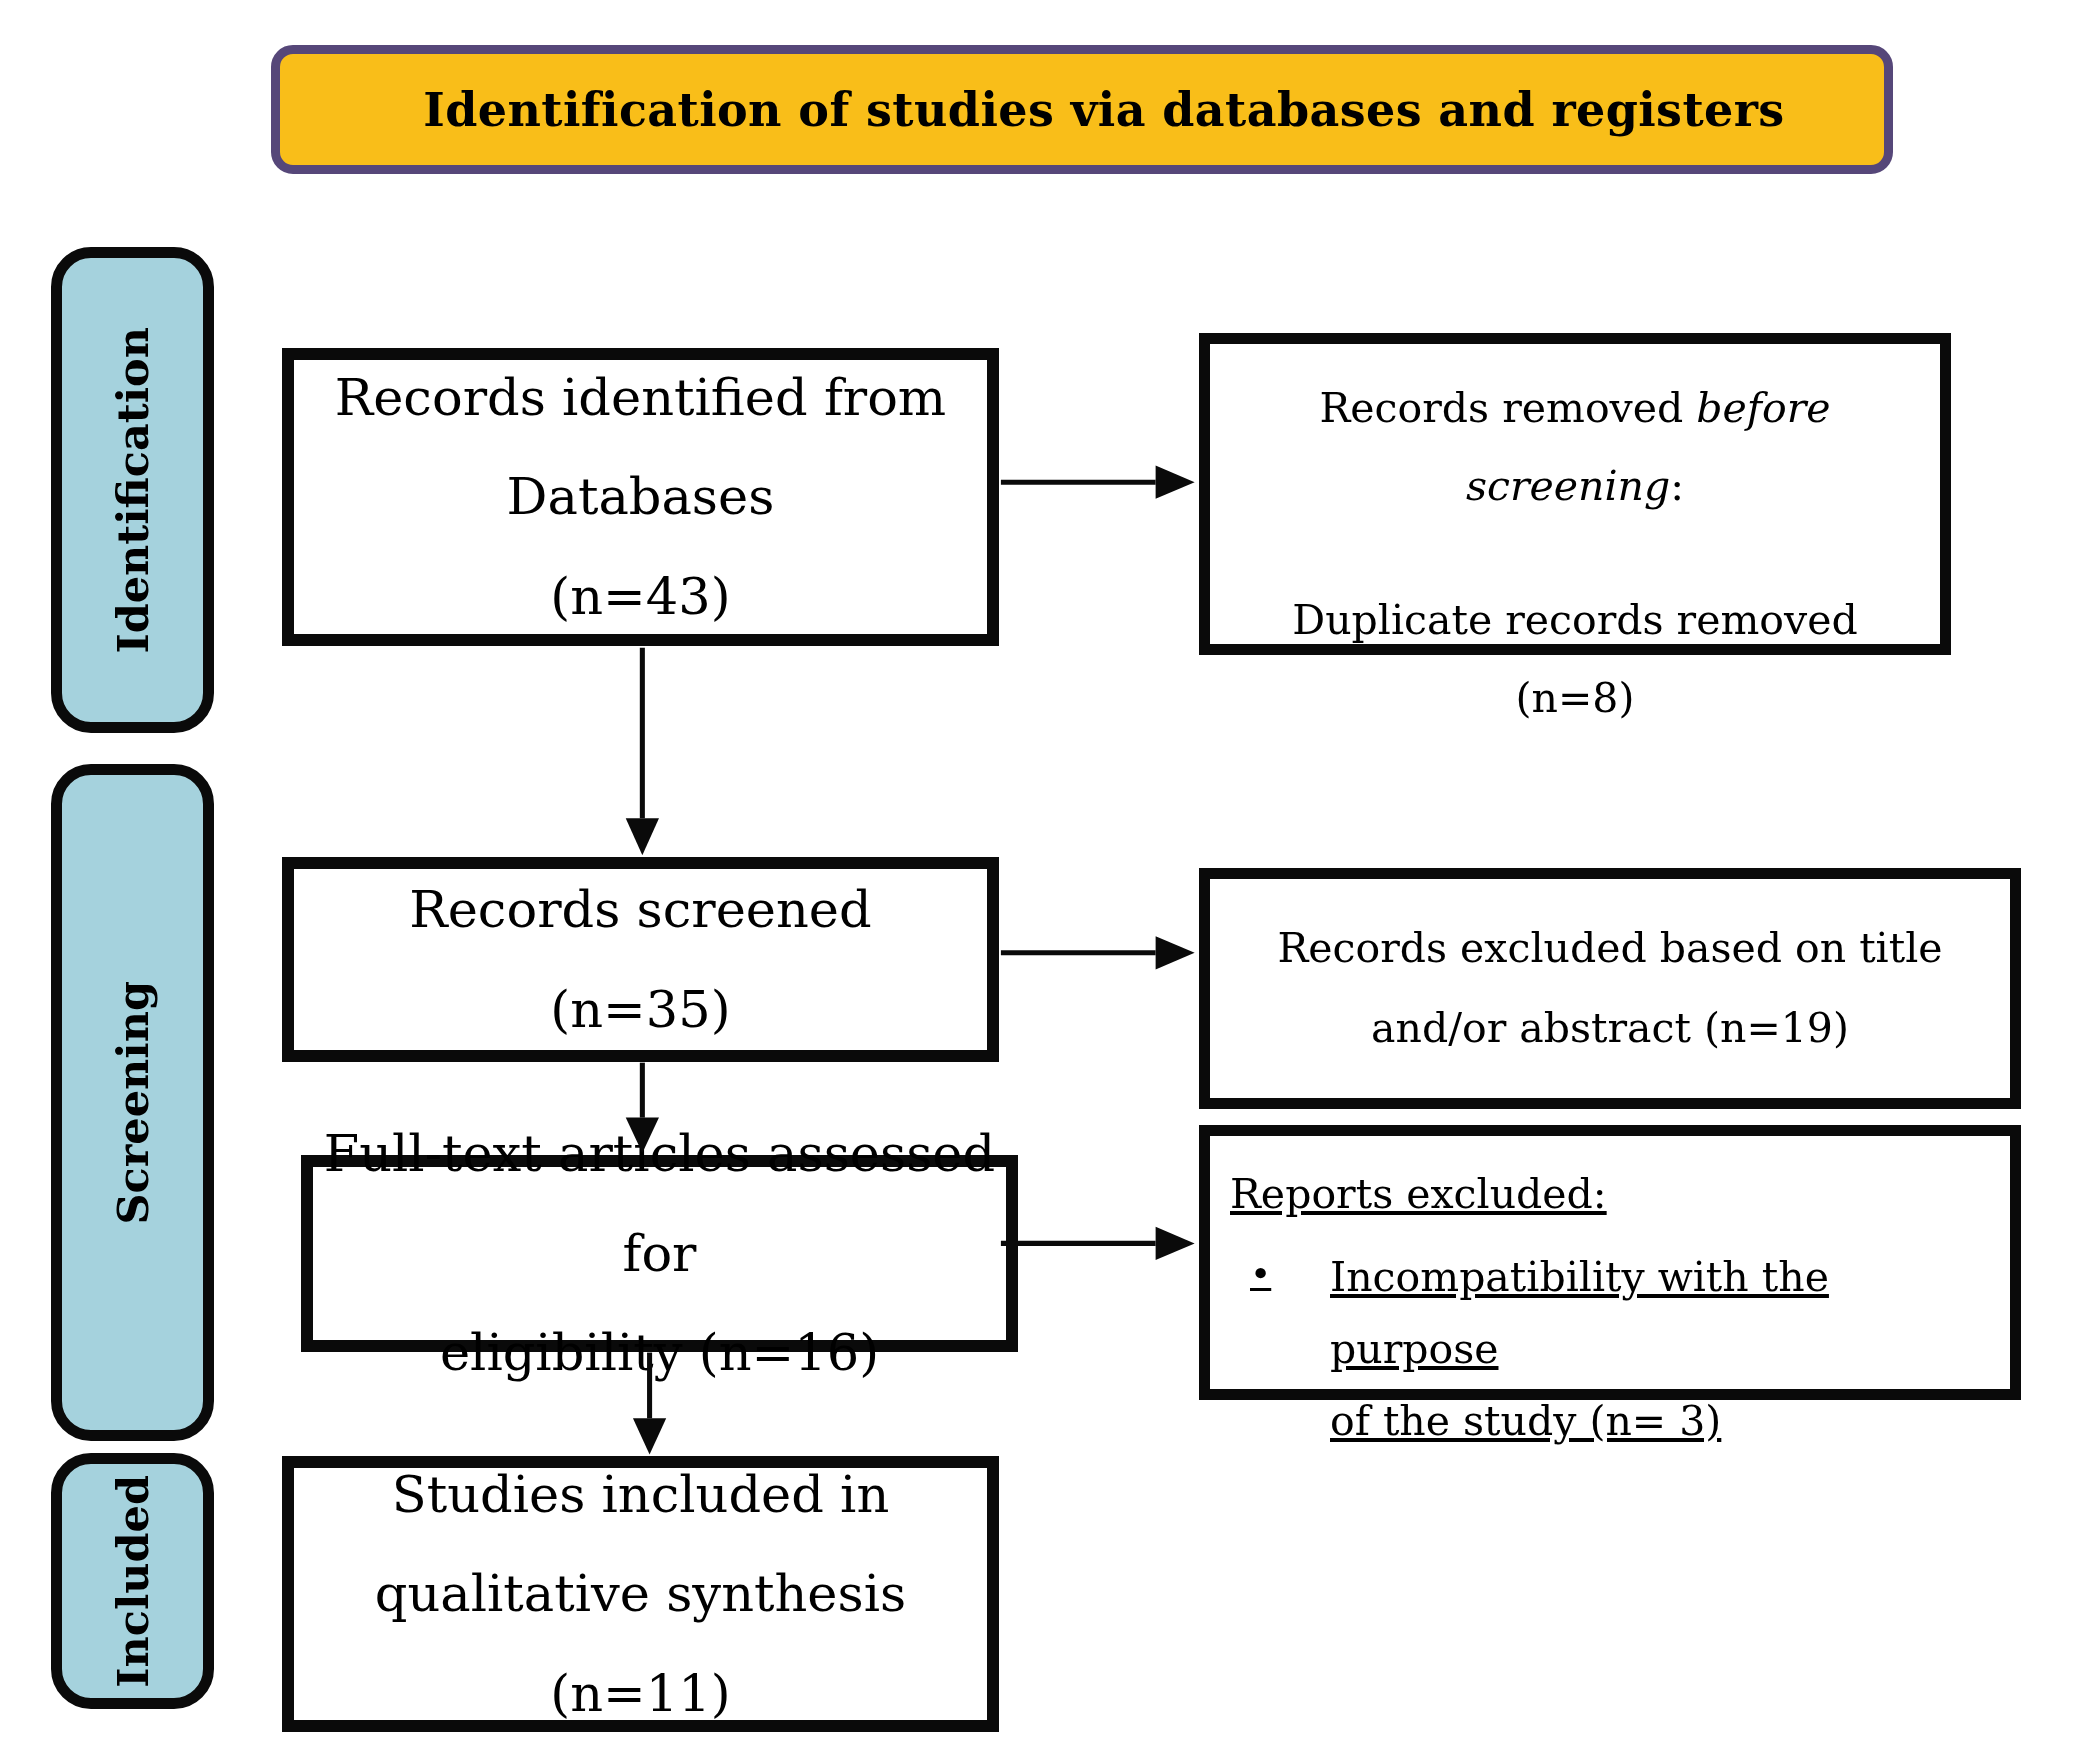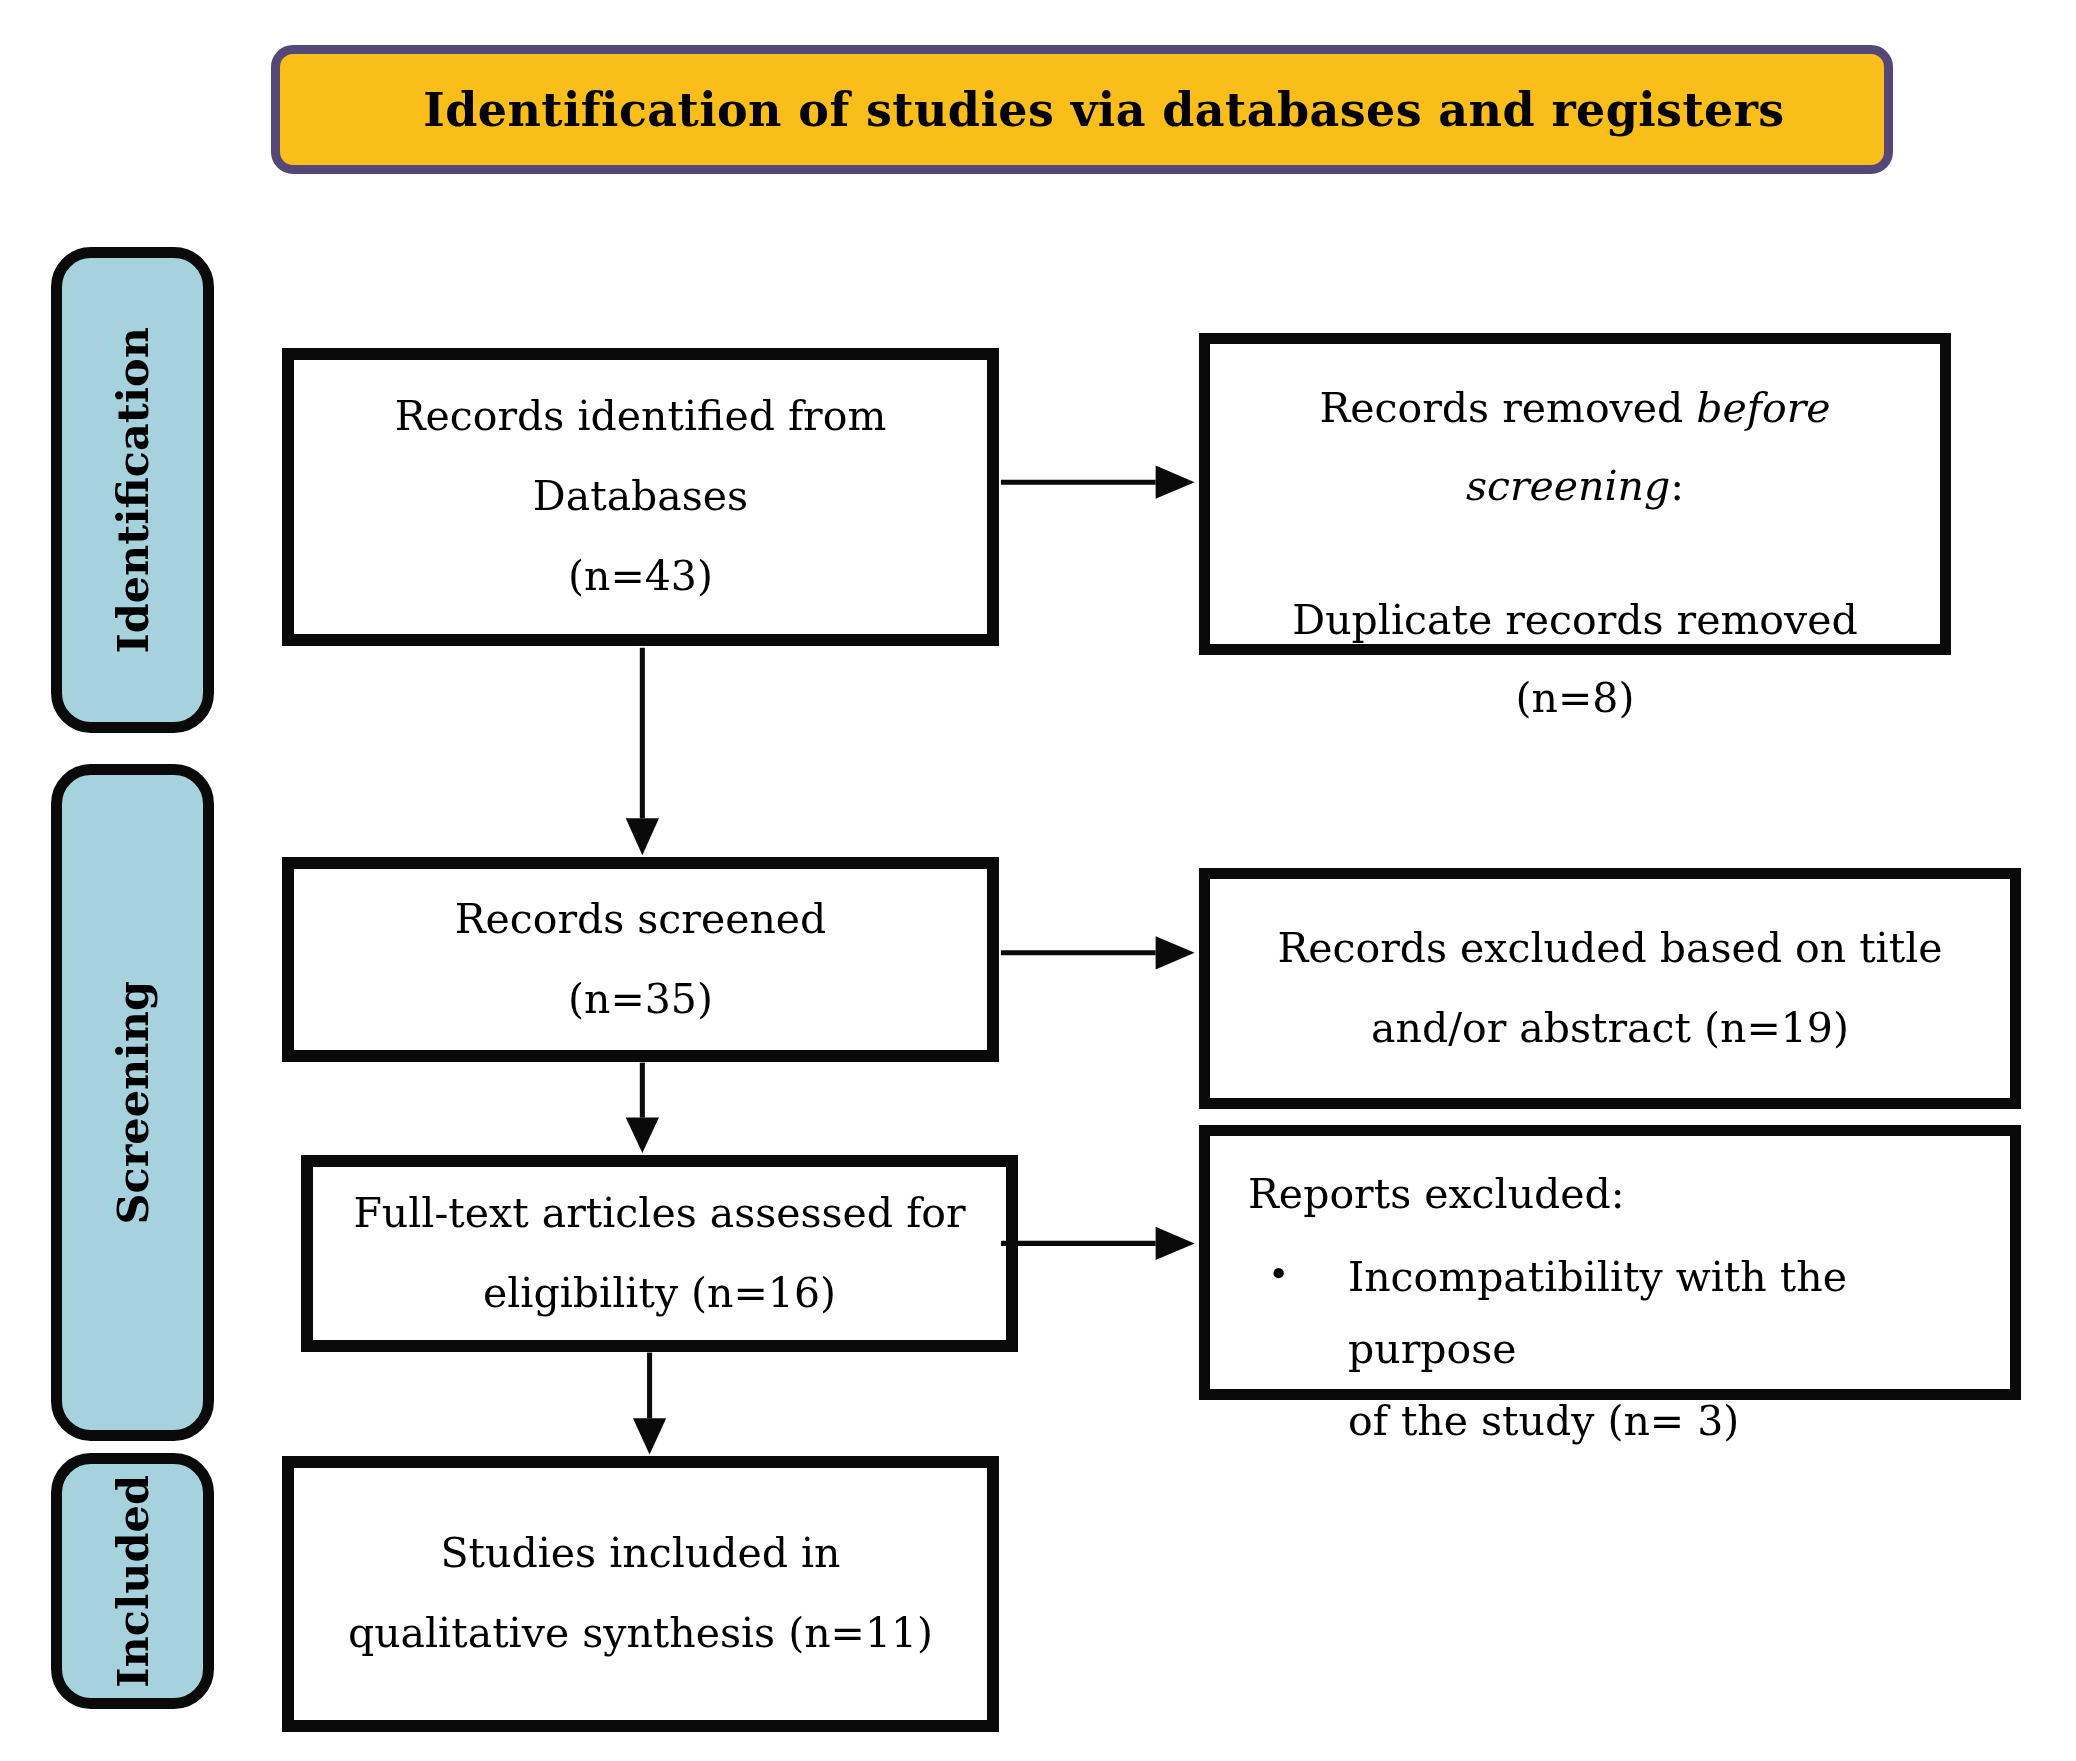--- a/index.html
+++ b/index.html
@@ -66,21 +66,21 @@
     width: 717px;
     background: #ffffff;
     border: 12.3px solid #0a0a0a;
     box-sizing: border-box;
     display: flex;
     align-items: center;
     justify-content: center;
     text-align: center;
   }
   .flow-box .box-text {
-    font-size: 41px;
+    font-size: 51px;
     line-height: 1.95;
     white-space: pre-line;
   }
   .box-identified { top: 348px; height: 298px; }
   .box-screened   { top: 857px; height: 205px; }
   .box-fulltext   { top: 1155px; height: 197px; margin-left: 19px; }
   .box-included   { top: 1456px; height: 276px; }
   
   .side-box {
     position: absolute;
@@ -108,22 +108,23 @@
   .side-box-excluded {
     top: 868px; width: 822px; height: 241px;
     display: flex; align-items: center; justify-content: center;
     text-align: center;
   }
   .side-box-excluded .box-text {
     font-size: 41px; line-height: 1.95; white-space: pre-line;
   }
   .side-box-reports {
     top: 1125px; width: 822px; height: 275px;
-    padding: 30px 29px 0 38px;
+    padding: 30px 29px 0 20px;
     text-align: left;
+    text-decoration: underline;
   }
   .side-box-reports .reports-title {
     font-size: 41px; line-height: 1.4;
   }
   .side-box-reports .bullet-row {
     display: flex;
     margin-top: 19px;
     padding-left: 20px;
   }
   .side-box-reports .bullet-dot {

